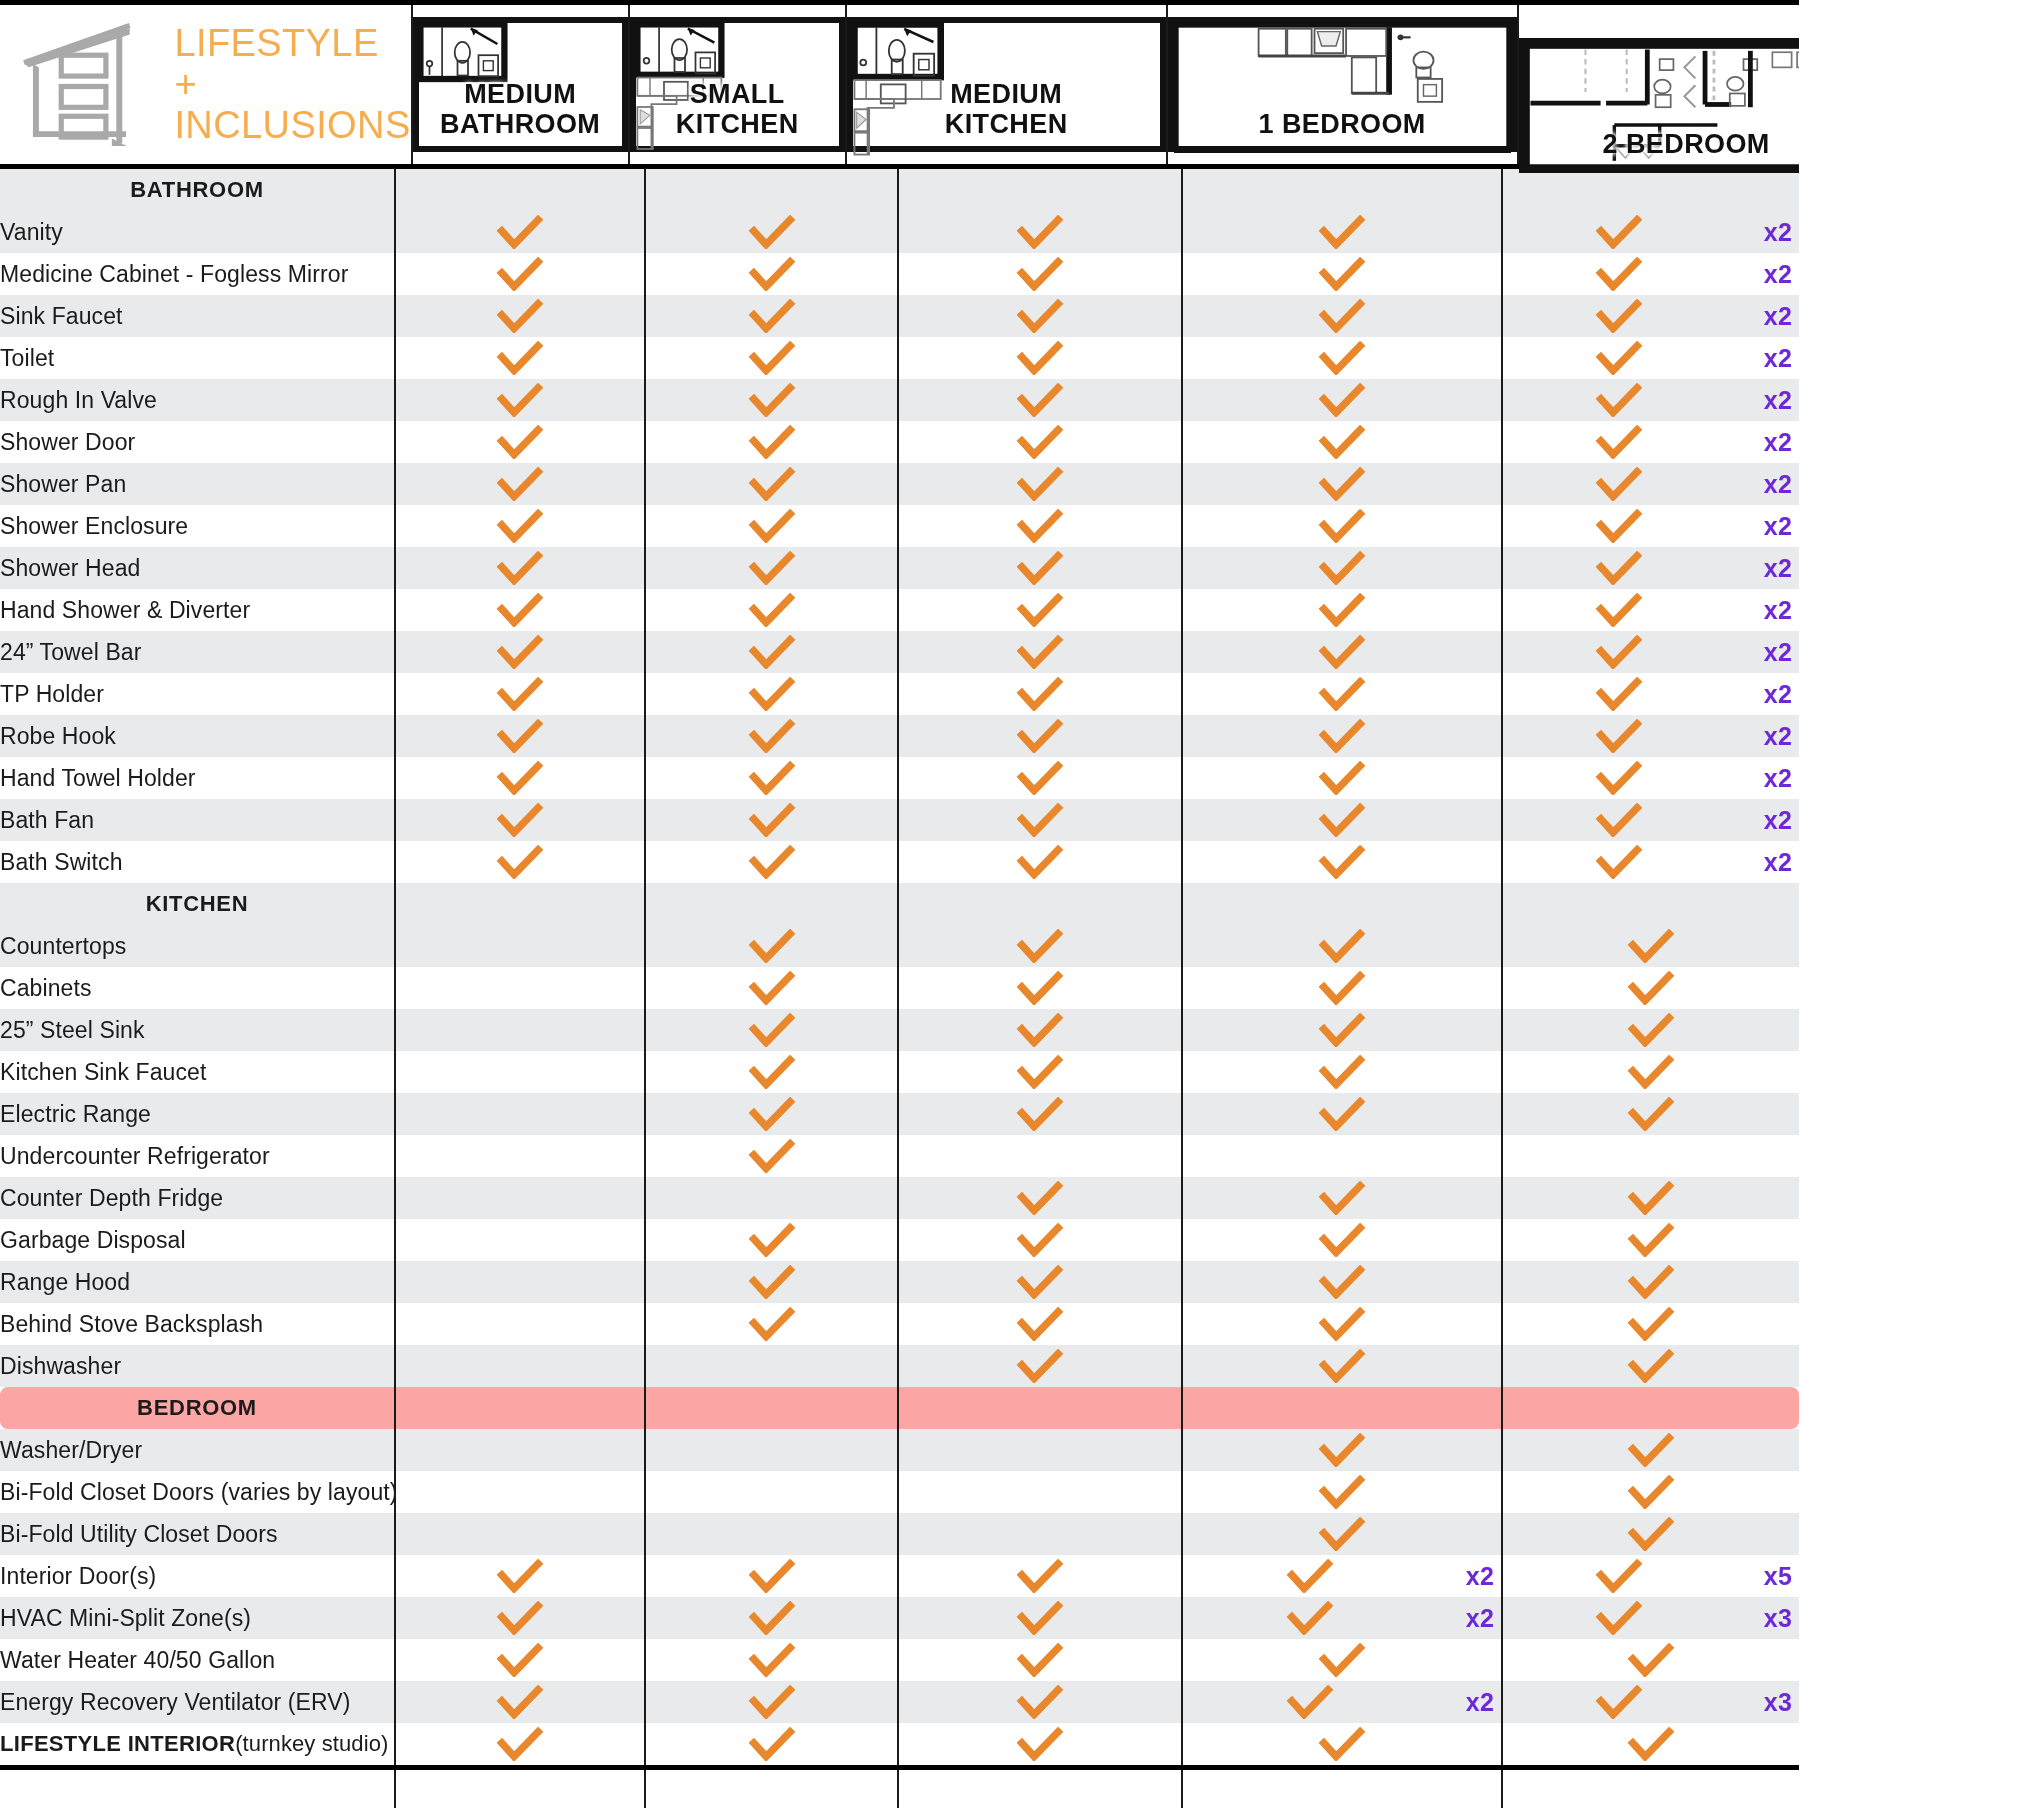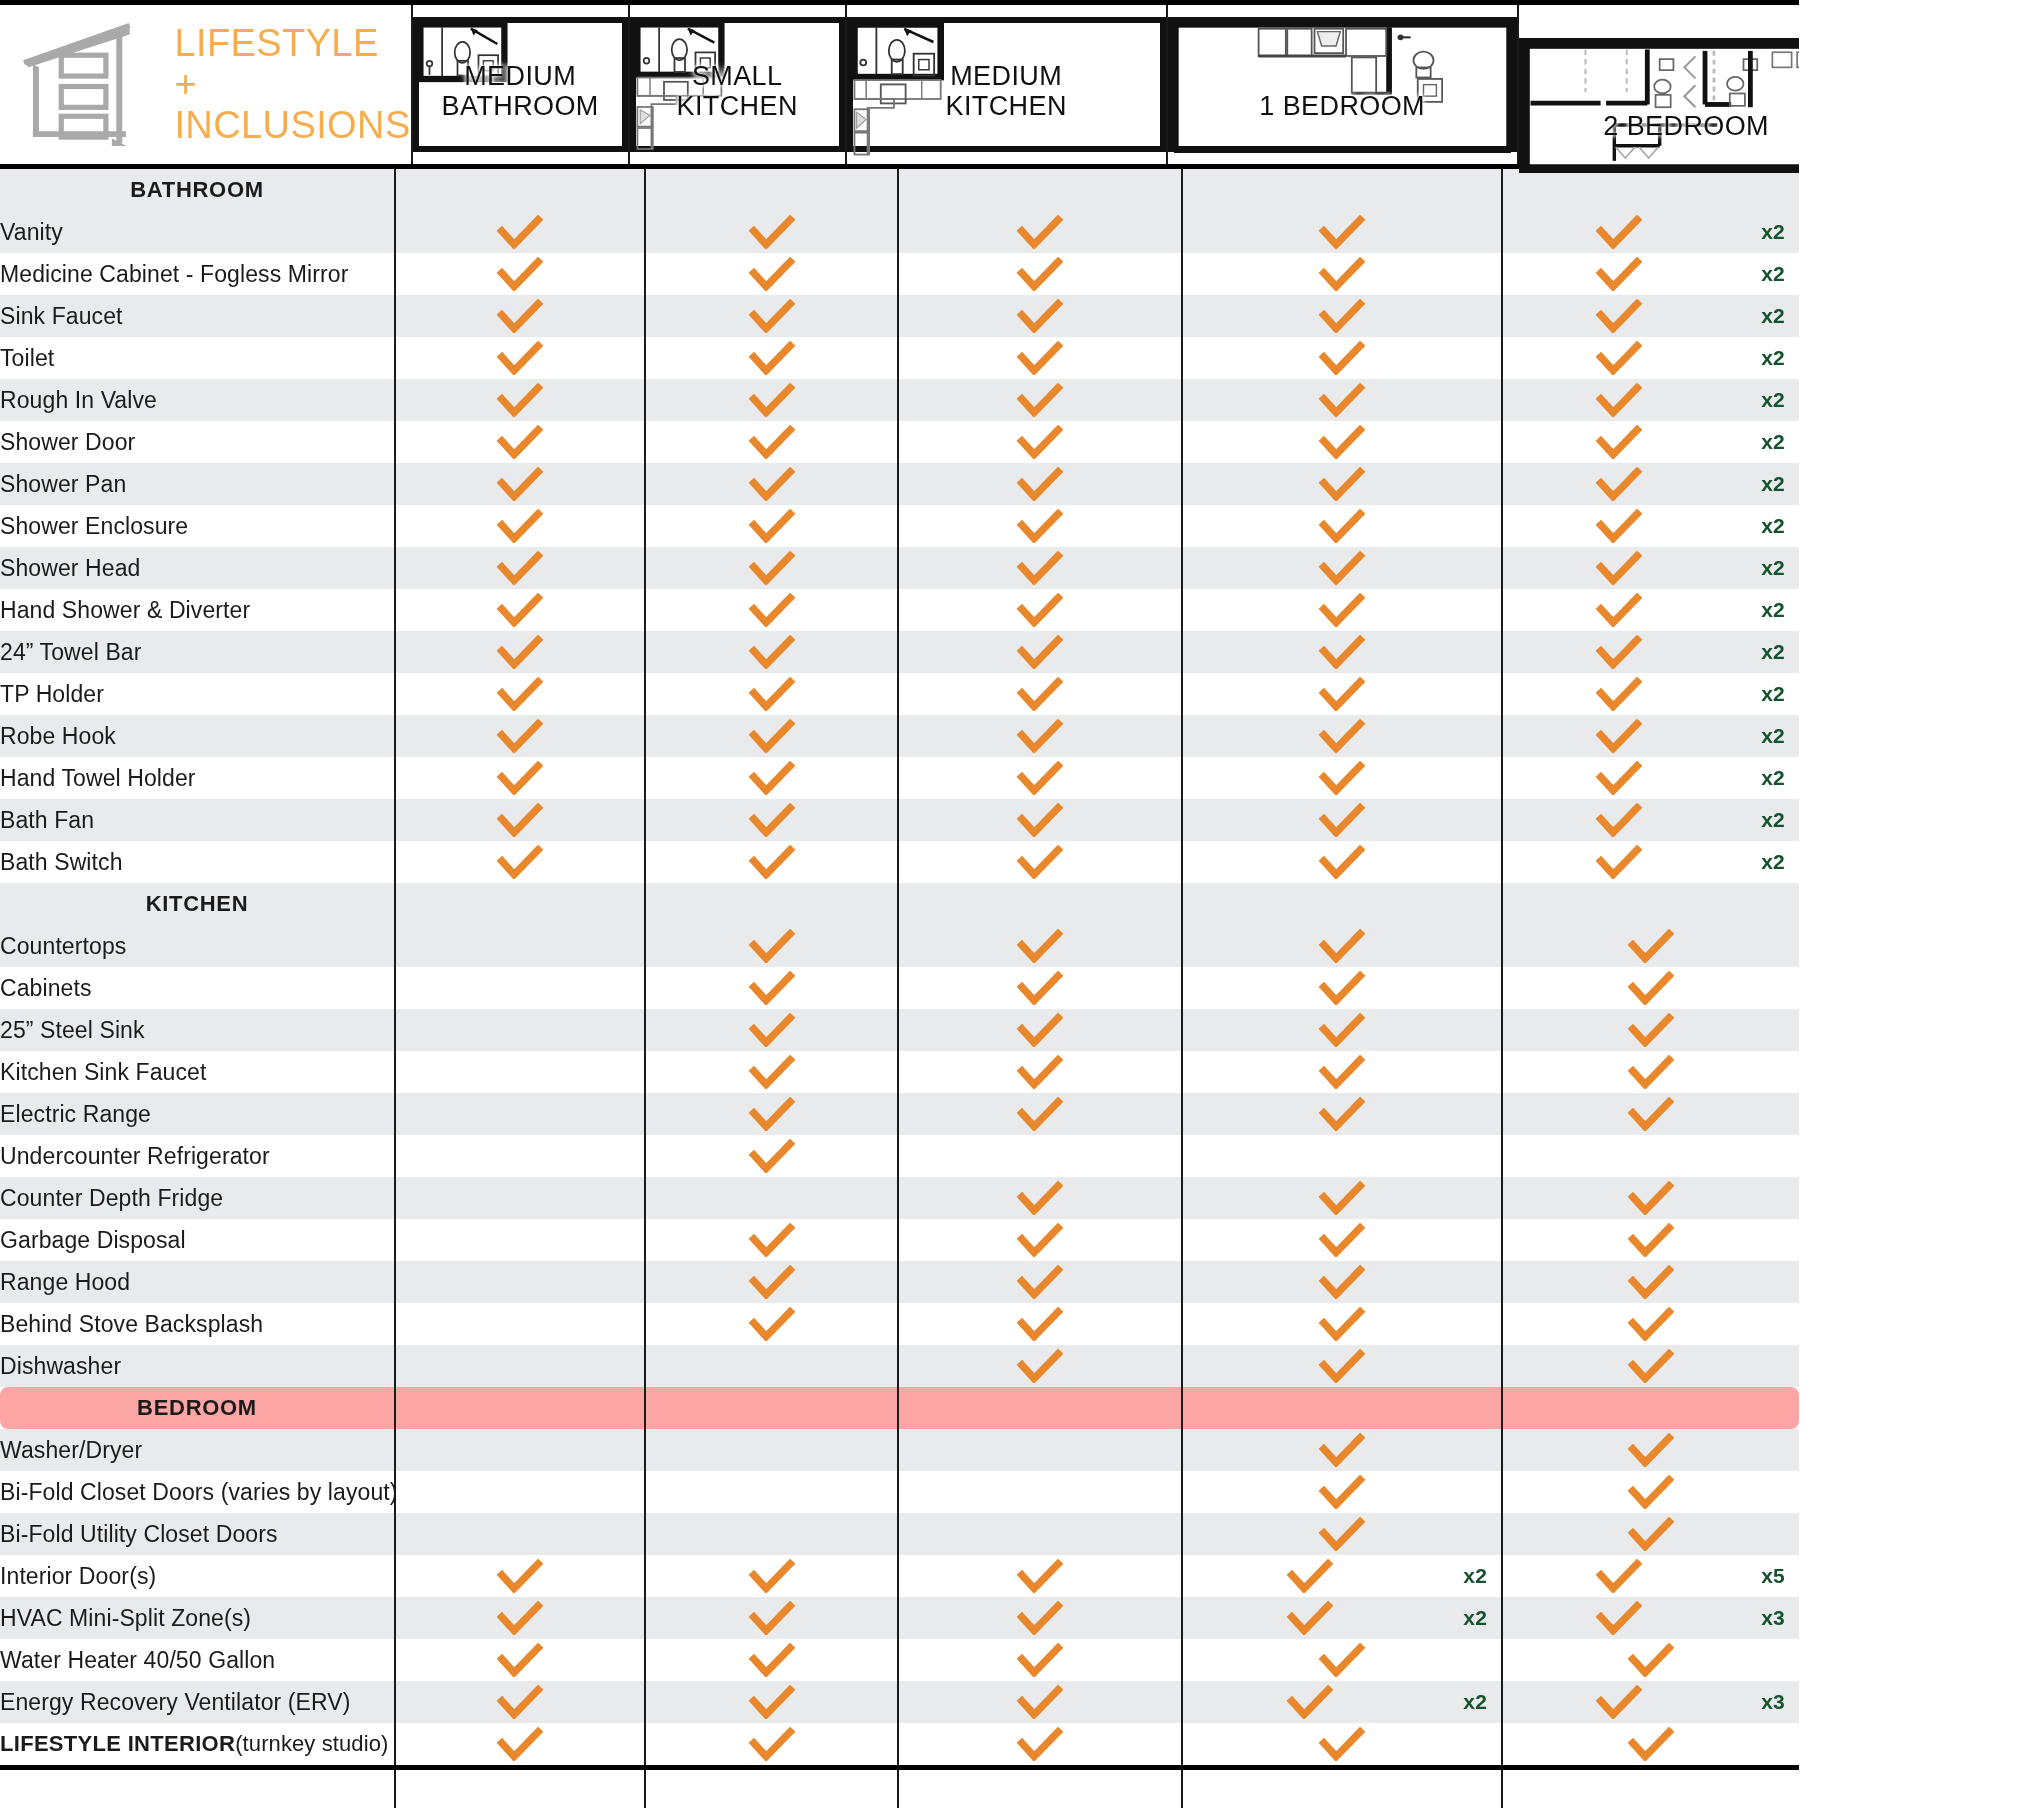--- a/index.html
+++ b/index.html
@@ -72,26 +72,26 @@
     display: flex;
     align-items: flex-end;
     justify-content: center;
   }
   .plan.wide  { width: 349px; height: 135px; }
   .plan.wide2 { width: 324px; height: 135px; }
   .plan-label {
     position: relative;
     z-index: 5;
     font-size: 27px;
-    font-weight: 400;
+    font-weight: 700;
     color: #111;
     text-align: center;
     line-height: 1.12;
     letter-spacing: 0.4px;
-    padding-bottom: 25px;
+    padding-bottom: 7px;
     white-space: pre-line;
     text-shadow: 0 0 4.5px #fff, 0 0 4.5px #fff, 0 0 7.4px #fff;
   }
   .plan-art {
     position: absolute;
     inset: 0;
     z-index: 1;
     pointer-events: none;
   }
 
@@ -139,25 +139,25 @@
   .chk-wrap {
     display: flex;
     align-items: center;
     justify-content: center;
     position: relative;
     width: 100%;
     height: 100%;
   }
   .mult {
     position: absolute;
-    right: 14px;
+    right: 7px;
     top: 50%;
     transform: translateY(-50%);
-    color: #14532d;
-    font-size: 21px;
+    color: #6d28d9;
+    font-size: 25px;
     font-weight: 700;
     letter-spacing: 0.2px;
   }
   
   .chk-wrap.with-mult .check { margin-right: 64px; }
 
   .bottom-rule {
     height: 5.2px;
     background: #000;
     width: 100%;

